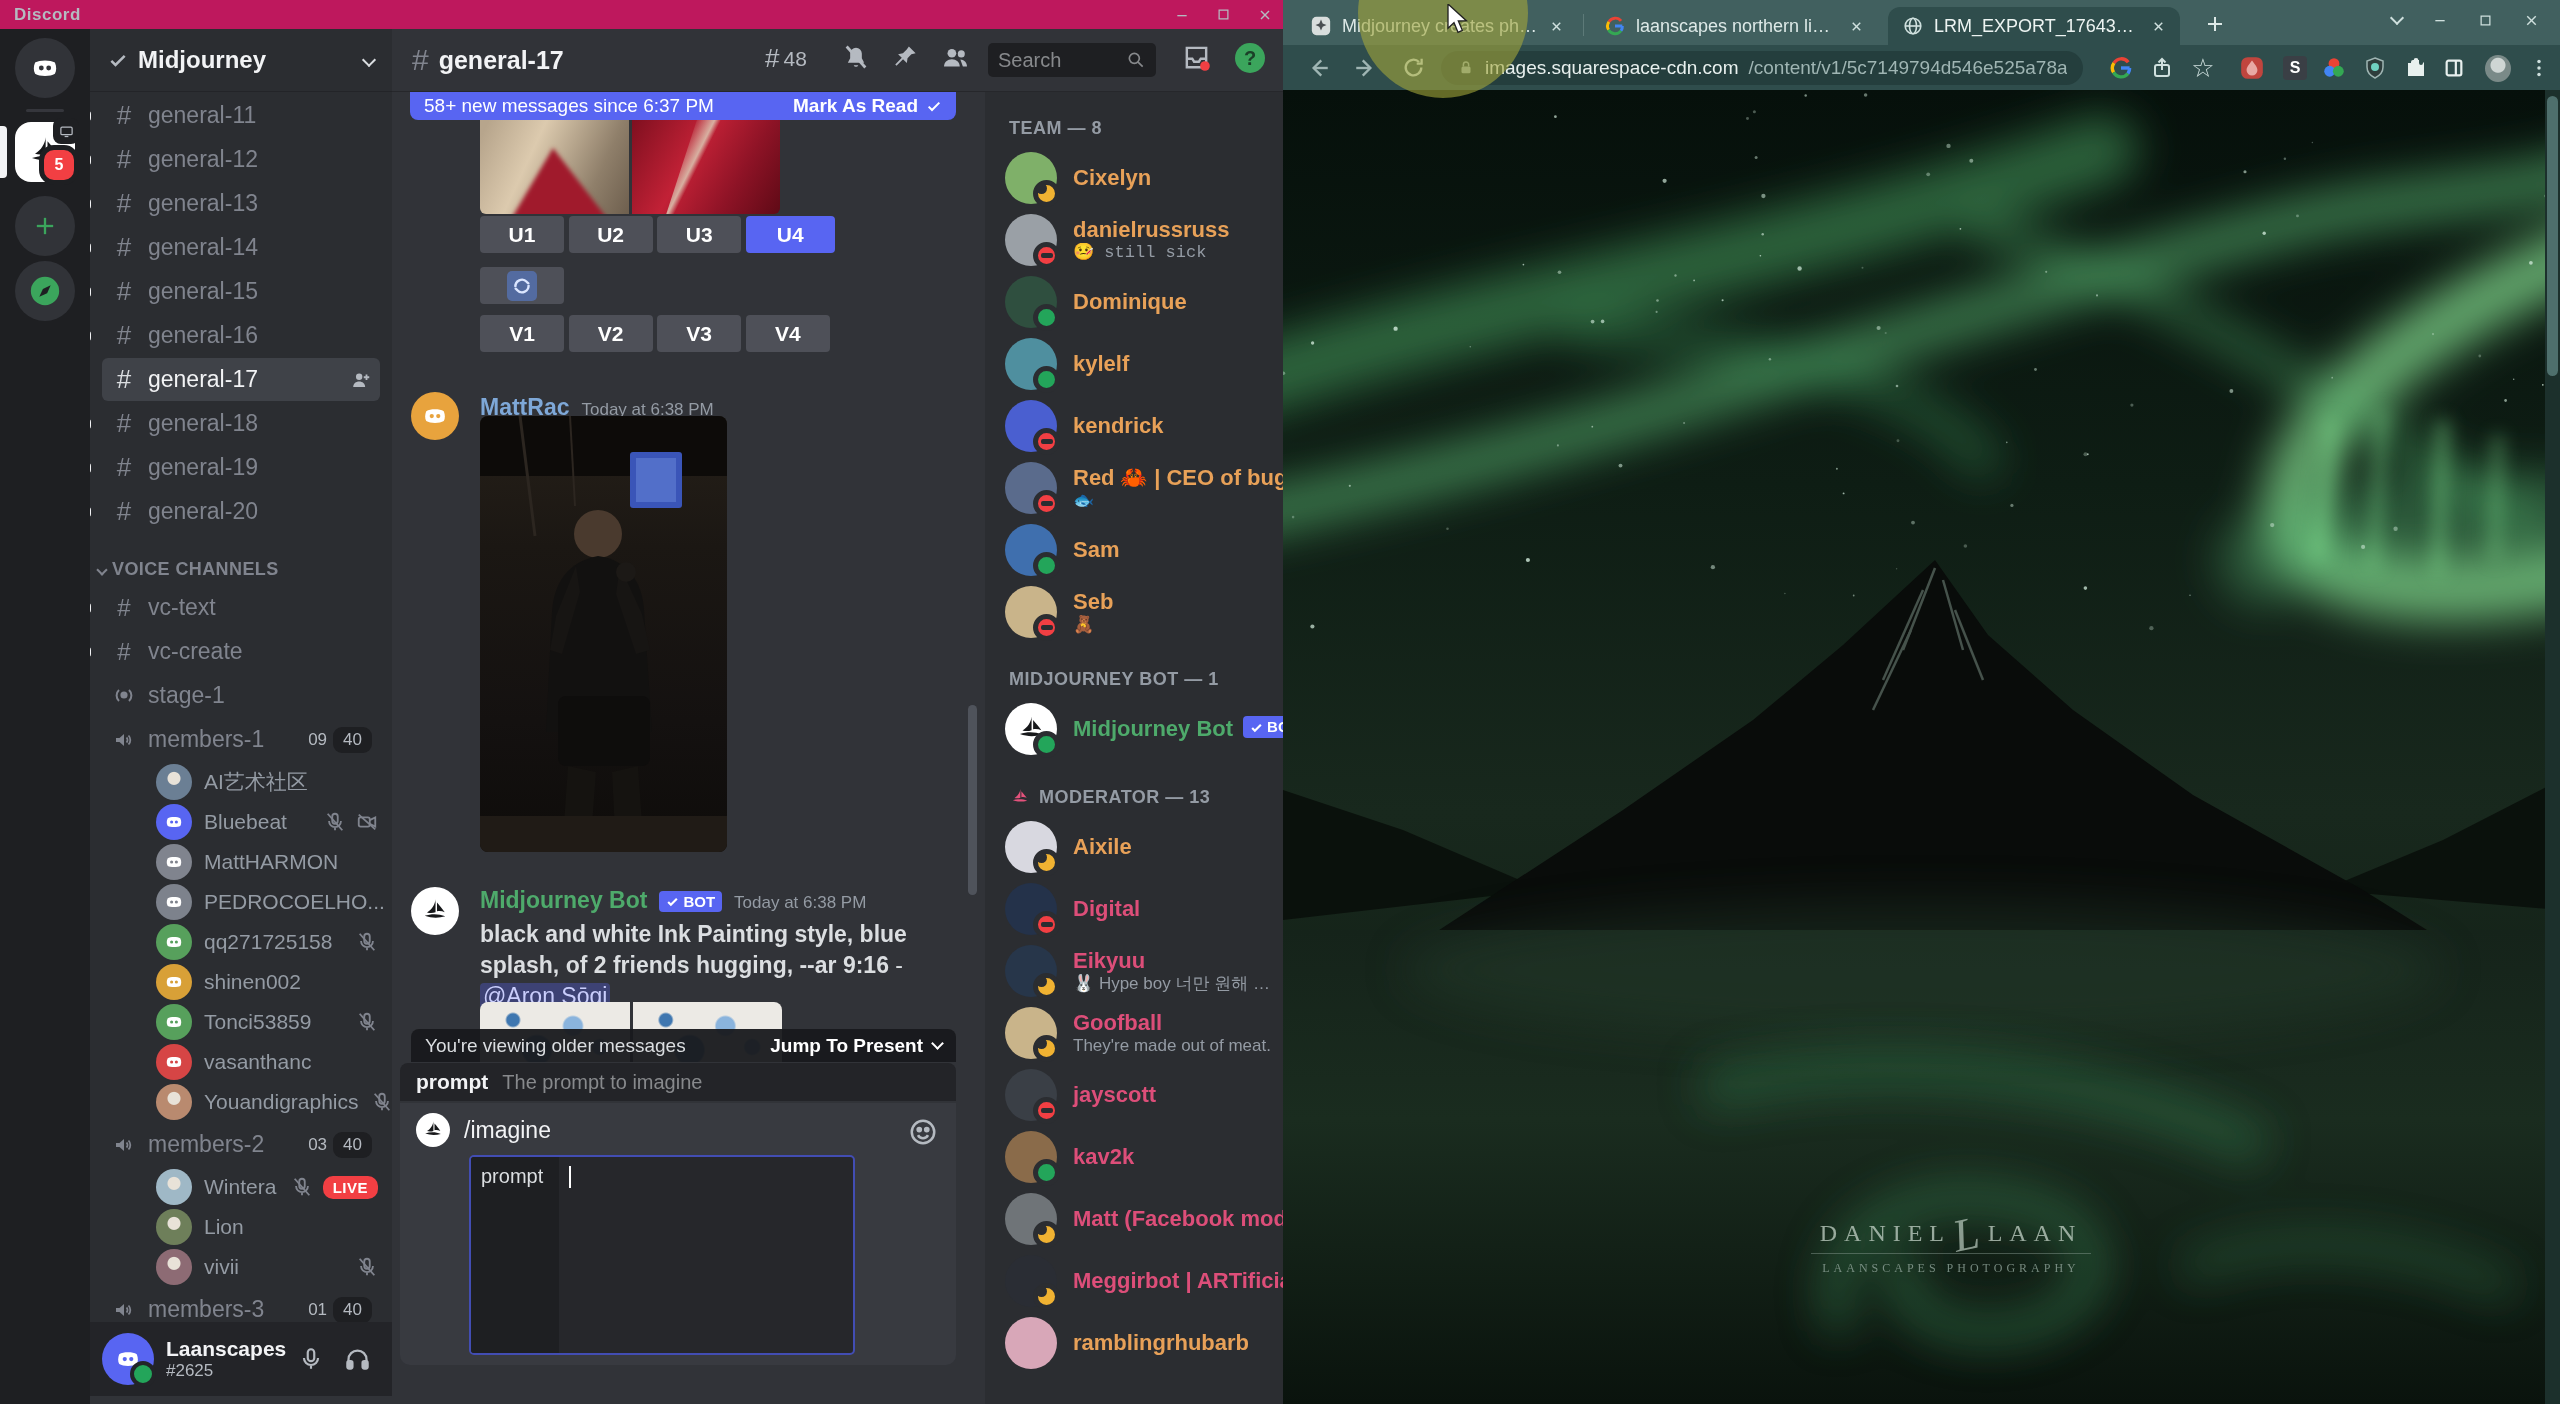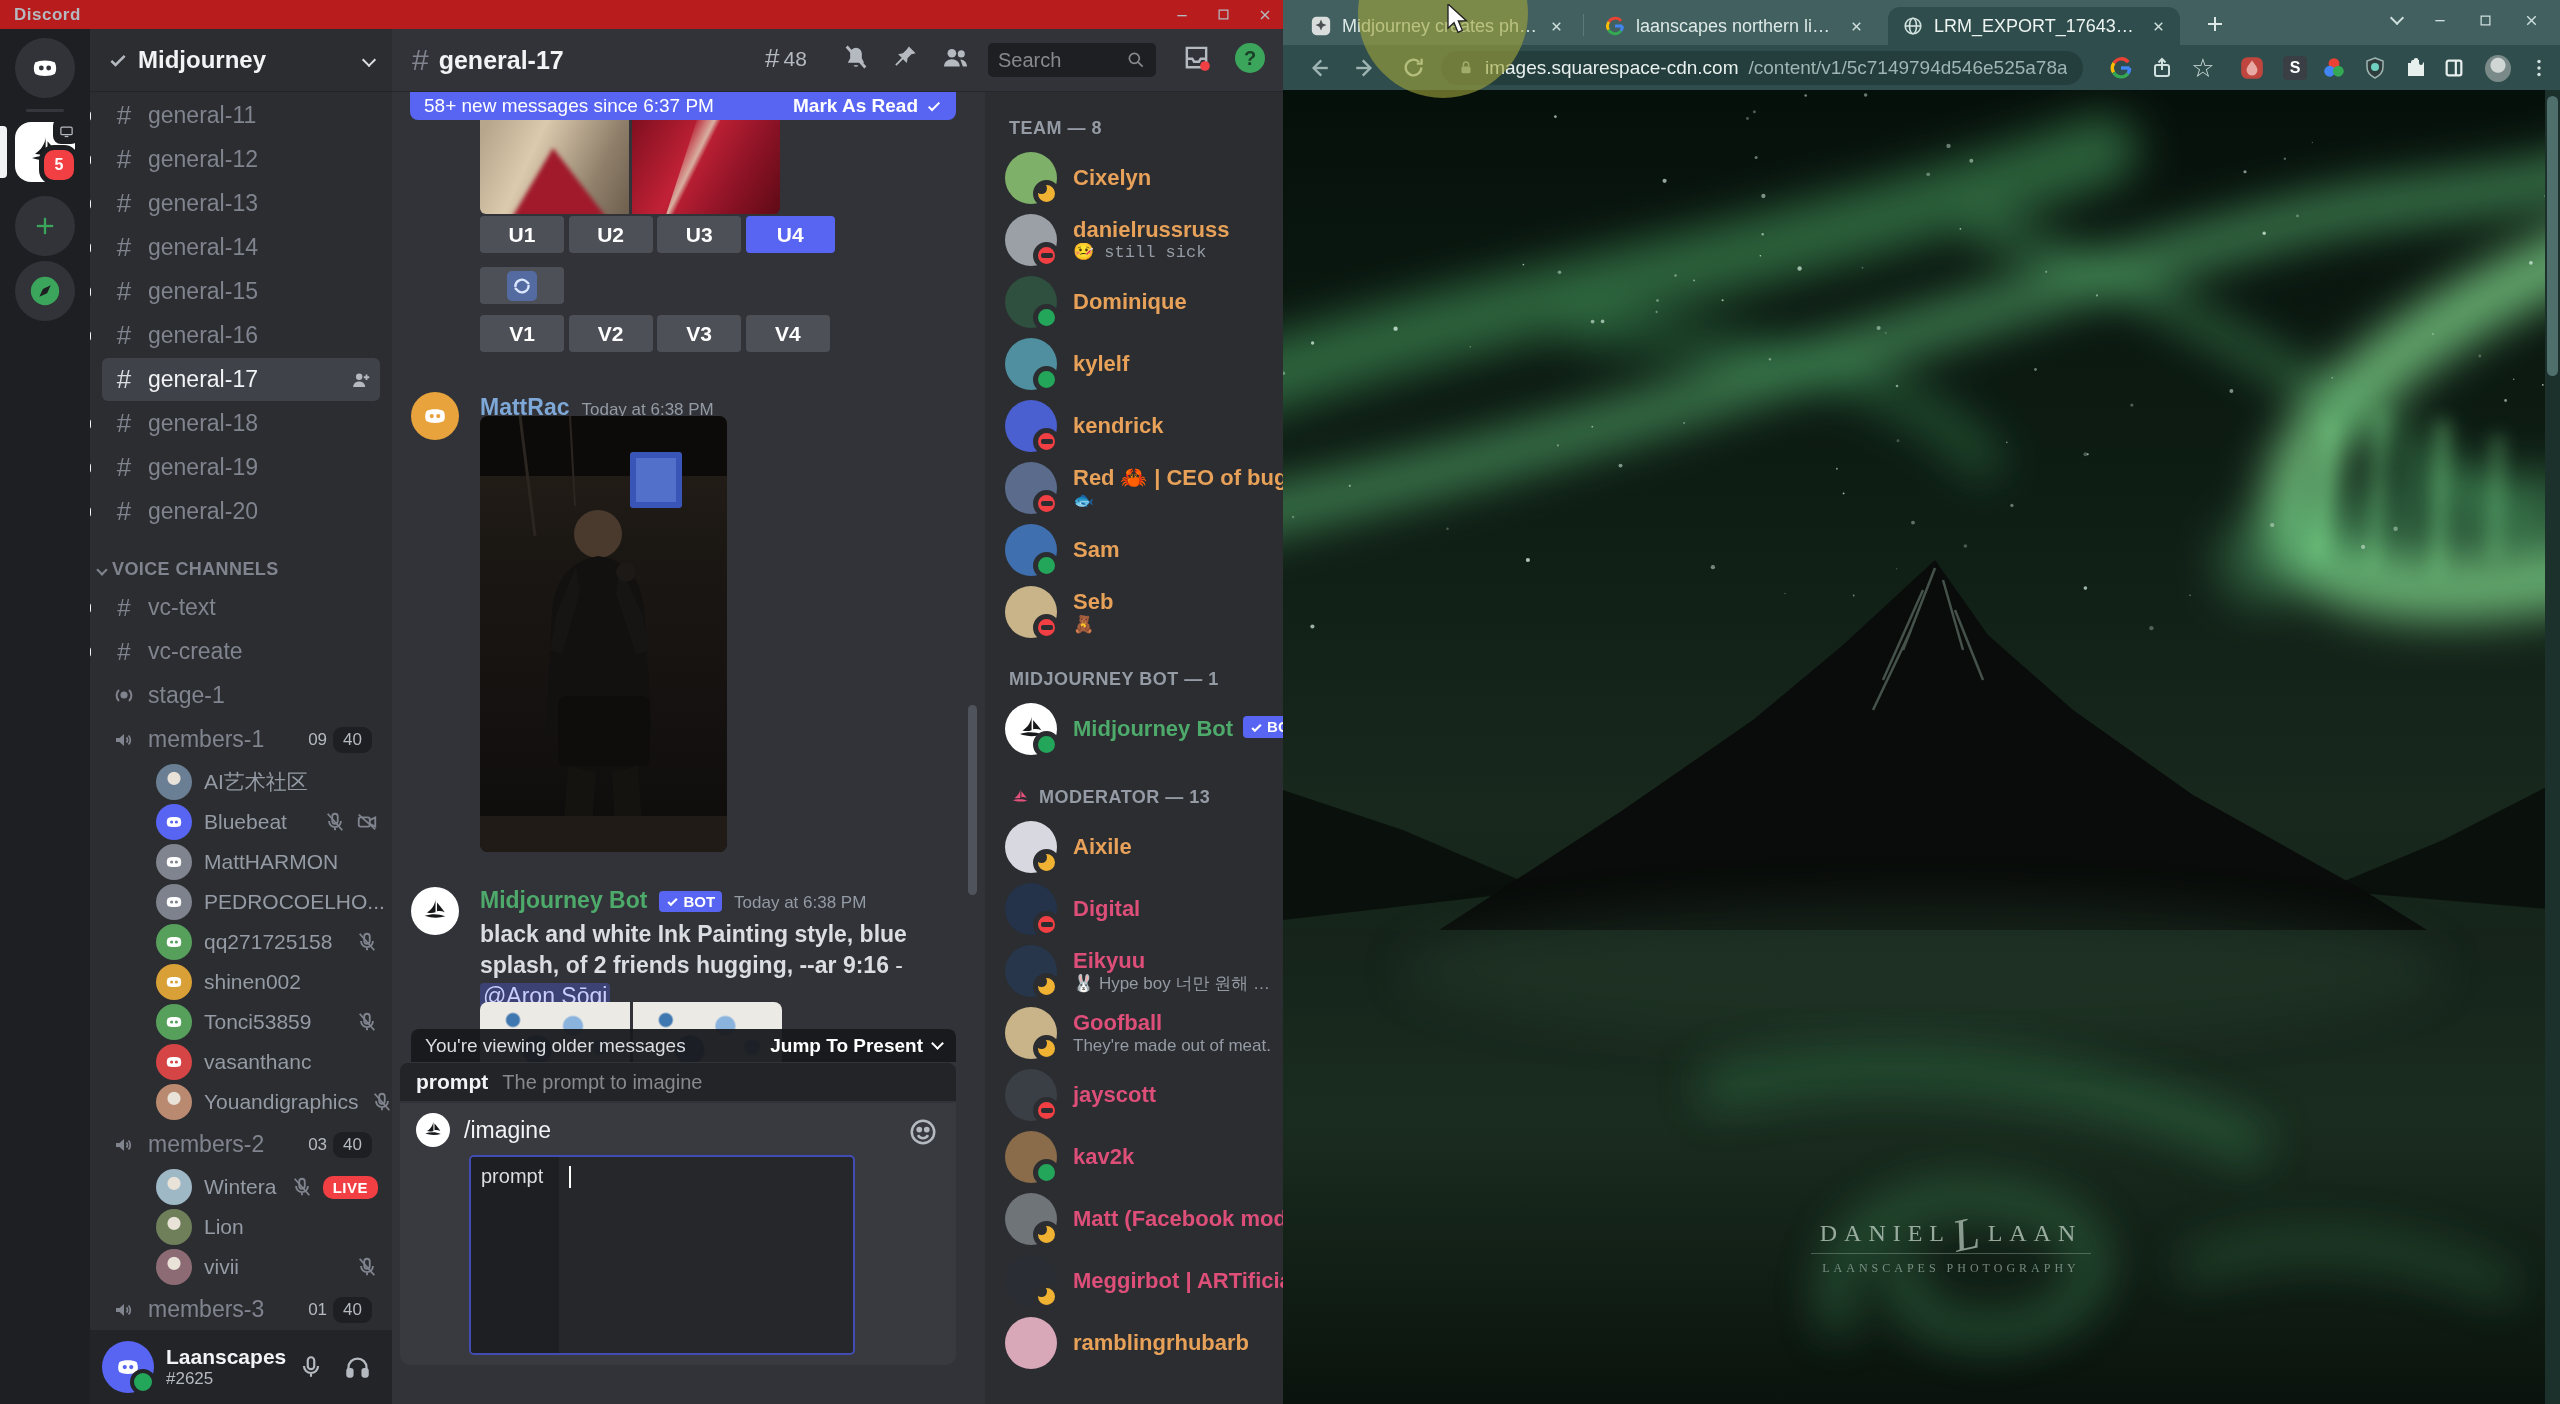--- a/index.html
+++ b/index.html
@@ -4,33 +4,33 @@
 <style>
   html,body{margin:0;padding:0;background:#111;}
   #screen{position:relative;width:2560px;height:1404px;overflow:hidden;background:#1e1f22;
     font-family:"Liberation Sans","DejaVu Sans",sans-serif;-webkit-font-smoothing:antialiased;}
   .ic{display:inline-flex;align-items:center;justify-content:center;line-height:0;}
   .ic svg{display:block;}
   .chev{display:inline-block;width:10px;height:10px;border-right:3px solid currentColor;border-bottom:3px solid currentColor;transform:rotate(45deg);}
 
   
   .discord{position:absolute;left:0;top:0;width:1283px;height:1404px;background:#313338;}
-  .d-titlebar{position:absolute;left:0;top:0;width:100%;height:29px;background:#b91c1c;display:flex;align-items:center;z-index:40;}
+  .d-titlebar{position:absolute;left:0;top:0;width:100%;height:29px;background:#be185d;display:flex;align-items:center;z-index:40;}
   .d-logo{color:#b5bac1;font-weight:bold;font-size:17px;letter-spacing:.5px;margin-left:14px;}
   .d-winbtns{position:absolute;right:10px;top:0;height:29px;display:flex;gap:26px;align-items:center;color:#b5bac1;font-size:16px;}
   .d-winbtns span{cursor:default;}
   .d-rail{position:absolute;left:0;top:29px;width:90px;bottom:0;background:#1e1f22;}
   .rail-item{position:absolute;left:15px;width:60px;height:60px;border-radius:50%;background:#313338;display:flex;align-items:center;justify-content:center;}
   .rail-sep{position:absolute;left:26px;width:38px;height:3px;border-radius:2px;background:#35363c;}
   .rail-server{border-radius:16px;background:#fff;}
   .rail-pill{position:absolute;left:0;width:7px;height:52px;border-radius:0 4px 4px 0;background:#f2f3f5;}
   .rail-badge{position:absolute;right:-4px;bottom:-3px;min-width:30px;height:30px;border-radius:15px;background:#f23f43;border:5px solid #1e1f22;color:#fff;font-size:16px;font-weight:bold;display:flex;align-items:center;justify-content:center;}
   .rail-mini{position:absolute;right:-4px;top:-4px;width:26px;height:26px;border-radius:8px;background:#1e1f22;color:#b5bac1;display:flex;align-items:center;justify-content:center;}
 
-  .d-sidebar{position:absolute;left:90px;top:29px;width:302px;bottom:0;background:#2b2d31;}
+  .d-sidebar{position:absolute;left:90px;top:29px;width:302px;bottom:8px;background:#2b2d31;}
   .sb-header{position:absolute;left:0;top:0;width:100%;height:63px;border-bottom:1px solid #232428;display:flex;align-items:center;box-sizing:border-box;padding:0 18px;color:#f2f3f5;font-weight:bold;font-size:24px;gap:10px;}
   .sb-header .chev{color:#dbdee1;margin-left:auto;width:8px;height:8px;border-width:2.5px;}
   .sb-scroll{position:absolute;left:0;top:64px;width:100%;bottom:74px;overflow:hidden;}
   .ch-row{position:relative;display:flex;align-items:center;height:43px;margin:1px 12px;padding:0 8px;border-radius:6px;color:#80848e;font-size:23px;gap:10px;}
   .ch-row .hash{font-size:26px;color:#80848e;width:28px;text-align:center;}
   .ch-row.sel{background:#3f4248;color:#f2f3f5;}
   .ch-row.sel .hash{color:#dbdee1;}
   .pip{position:absolute;left:-16px;top:50%;transform:translateY(-50%);width:5px;height:10px;border-radius:0 3px 3px 0;background:#f2f3f5;}
   .vc-head{display:flex;align-items:center;gap:6px;color:#80848e;font-size:18px;font-weight:bold;letter-spacing:.4px;margin:26px 0 6px 8px;}
   .vc-head .chev{width:6px;height:6px;border-width:2px;}

